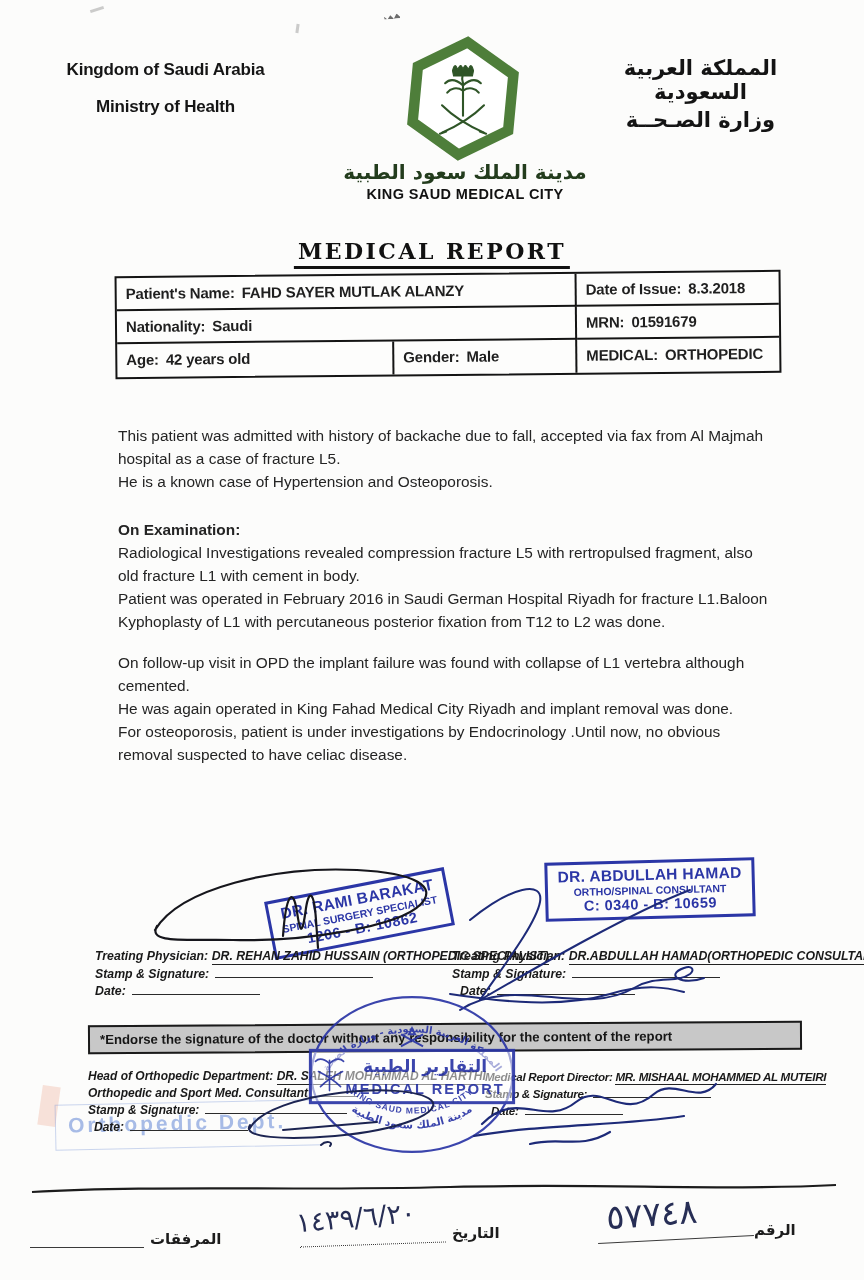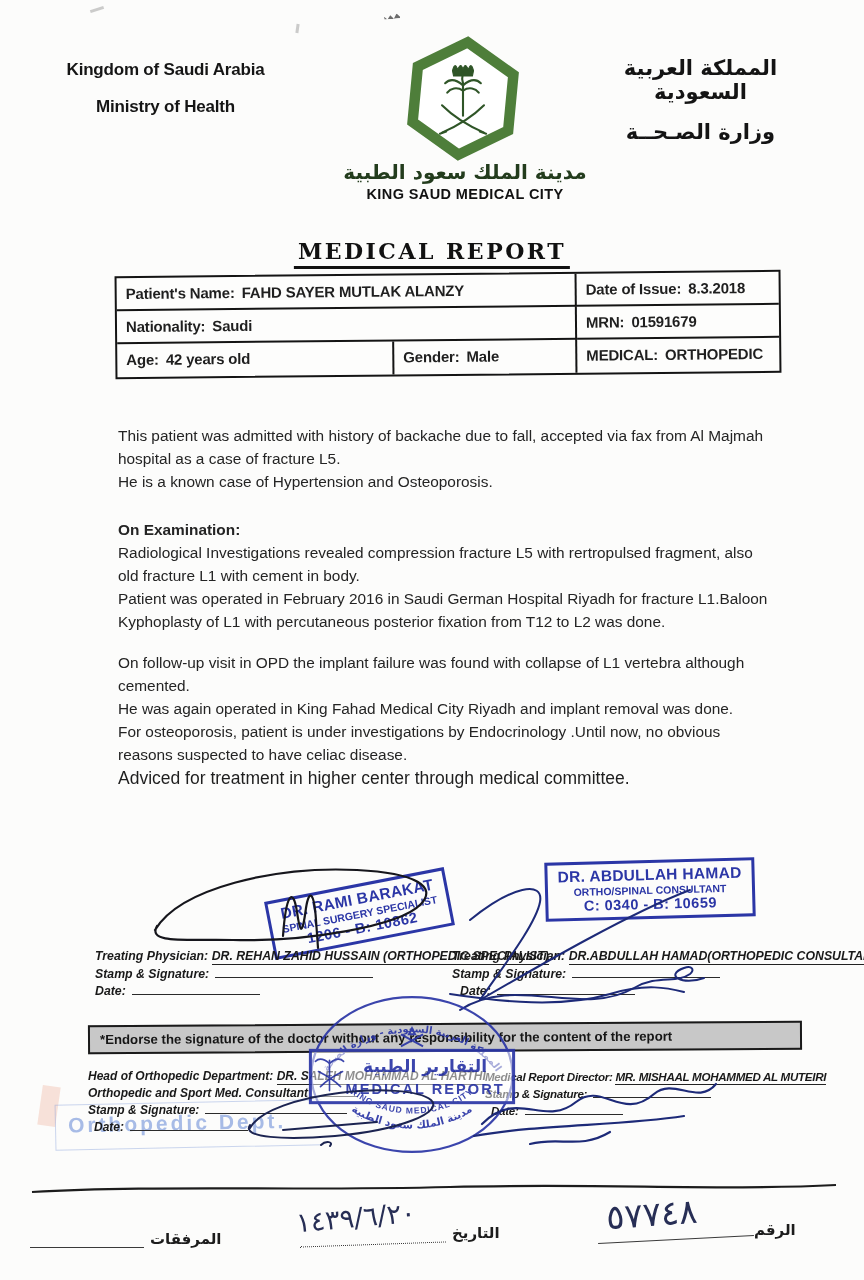--- a/index.html
+++ b/index.html
@@ -5,21 +5,21 @@
   html,body{margin:0;padding:0;background:#e8e8e8;}
   .page{position:relative;width:864px;height:1280px;margin:0 auto;background:#fcfcfb;
         font-family:"Liberation Sans",sans-serif;color:#1f1f1f;overflow:hidden;}
   .abs{position:absolute;}
   .b{font-weight:bold;}
   .ar{font-family:"DejaVu Sans",sans-serif;}
   
   .hdr-left{left:58px;top:60px;width:215px;text-align:center;font-weight:bold;font-size:17px;letter-spacing:-0.2px;color:#151515;}
   .hdr-left .l2{margin-top:17px;}
   .hdr-right{left:588px;top:56px;width:225px;text-align:center;font-weight:bold;font-size:21px;color:#141414;}
-  .hdr-right .l2{margin-top:16px;letter-spacing:1px;}
+  .hdr-right .l2{margin-top:4px;letter-spacing:1px;}
   .logo-ar{left:330px;top:160px;width:270px;text-align:center;font-size:20px;font-weight:bold;color:#233c1d;}
   .logo-en{left:330px;top:186px;width:270px;text-align:center;font-size:14.5px;font-weight:bold;letter-spacing:0.4px;color:#111;}
   
   .title{left:50%;top:238px;transform:translateX(-50%);font-family:"DejaVu Serif",serif;
          font-weight:bold;font-size:22px;letter-spacing:2.5px;border-bottom:3px solid #111;
          padding:0 4px 2px 4px;color:#111;}
   
   .ptable{left:115px;top:273px;width:662px;border:2.2px solid #141414;transform:rotate(-0.55deg);background:rgba(255,255,255,.4);}
   .prow{display:grid;height:33px;}
   .prow.r1,.prow.r2{grid-template-columns:460px 1fr;}
@@ -138,22 +138,21 @@
   <div class="abs body-text">
     <p>This patient was admitted with history of backache due to fall, accepted via fax from Al Majmah hospital as a case of fracture L5.</p>
     <p>He is a known case of Hypertension and Osteoporosis.</p>
     <div class="gap24"></div>
     <p class="b">On Examination:</p>
     <p>Radiological Investigations revealed compression fracture L5 with rertropulsed fragment, also old fracture L1 with cement in body.</p>
     <p>Patient was operated in February 2016 in Saudi German Hospital Riyadh for fracture L1.Baloon Kyphoplasty of L1 with percutaneous posterior fixation from T12 to L2 was done.</p>
     <div class="gap16"></div>
     <p>On follow-up visit in OPD the implant failure was found with collapse of L1 vertebra although cemented.</p>
     <p>He was again operated in King Fahad Medical City Riyadh and implant removal was done.</p>
-    <p>For osteoporosis, patient is under investigations by Endocrinology .Until now, no obvious reasons suspected to have celiac disease.</p>
-    <p class="advice">Adviced for treatment in higher center through medical committee.</p>
+    <p>For osteoporosis, patient is under investigations by Endocrinology .Until now, no obvious removal suspected to have celiac disease.</p>
   </div>
 
   <div class="abs dstamp" style="left:268px;top:884px;transform:rotate(-11deg);z-index:2;">
     <div class="s1">DR. RAMI BARAKAT</div>
     <div class="s2">SPINAL SURGERY SPECIALIST</div>
     <div class="s3">1206 - B: 10862</div>
   </div>
   <div class="abs" style="left:125px;top:850px;z-index:3;">
     <svg width="330" height="108" viewBox="0 0 330 108" fill="none" stroke="#16161c" stroke-width="2.2" stroke-linecap="round">
       <path d="M 30,80 C 55,38 150,16 232,20 C 292,23 312,37 296,54 C 274,77 178,92 108,90 C 60,89 22,94 32,76"></path>

